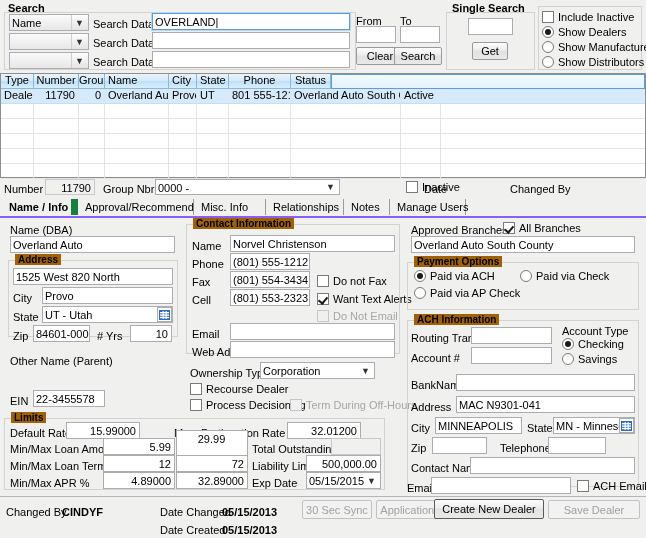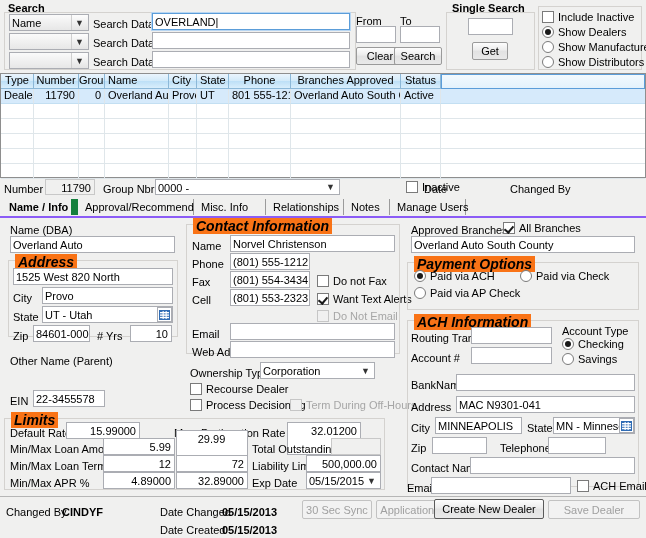--- a/index.html
+++ b/index.html
@@ -43,22 +43,22 @@
     position:absolute;right:1px;top:0;bottom:0;width:15px;
     display:flex;align-items:center;justify-content:center;
     font-size:9px;color:#333;
   }
   .sel.gray .arw{background:linear-gradient(#fdfdfd,#e4e4e4);border-left:1px solid #cfcfcf;}
   .grp{
     position:absolute;box-sizing:border-box;
     border:1px solid #d4d2cf;border-top:1px solid #d4d2cf;
   }
   .grp>.cap{
-    position:absolute;top:-7px;left:6px;background:#f97316;
-    padding:0 3px;font-weight:bold;font-size:14px;font-style:italic;
+    position:absolute;top:-7px;left:6px;background:#a16207;
+    padding:0 3px;font-weight:bold;font-size:10px;
   }
   .cb,.rb{position:absolute;display:flex;align-items:center;white-space:nowrap;line-height:12px;}
   .cb i,.rb i{
     display:inline-block;width:12px;height:12px;box-sizing:border-box;
     background:#fff;border:1px solid #7a7a7a;margin-right:4px;position:relative;flex:0 0 auto;
   }
   .rb i{border-radius:50%;}
   .cb.on i:after{
     content:"";position:absolute;left:2px;top:1px;width:4px;height:7px;
     border:solid #1a1a1a;border-width:0 2px 2px 0;transform:rotate(40deg);
@@ -185,21 +185,20 @@
 
   <div id="grid">
     <div id="grid-head">
       <div class="hcell" style="width:33px;">Type</div>
       <div class="hcell" style="width:45px;">Number</div>
       <div class="hcell" style="width:26px;">Group</div>
       <div class="hcell" style="width:64px;text-align:left;padding-left:3px;">Name</div>
       <div class="hcell" style="width:28px;text-align:left;padding-left:3px;">City</div>
       <div class="hcell" style="width:32px;text-align:left;padding-left:3px;">State</div>
       <div class="hcell" style="width:62px;">Phone</div>
-      <div class="hcell" style="width:110px;">Branches Approved</div>
       <div class="hcell" style="width:40px;">Status</div>
       <div class="hcell fill"></div>
     </div>
 
     <div class="grow selrow" style="top:15px;">
       <div class="gcell" style="width:33px;">Dealer</div>
       <div class="gcell r" style="width:45px;">11790</div>
       <div class="gcell r" style="width:26px;">0</div>
       <div class="gcell" style="width:64px;">Overland Auto</div>
       <div class="gcell" style="width:28px;">Provo</div>
@@ -328,21 +327,21 @@
     <div class="lbl" style="left:10px;top:137px;">Other Name (Parent)</div>
     <div class="lbl" style="left:10px;top:177px;">EIN</div>
     <div class="inp" style="left:33px;top:172px;width:72px;height:17px;">22-3455578</div>
 
     <div class="grp" style="left:4px;top:200px;width:381px;height:72px;">
       <span class="cap">Limits</span>
     </div>
     <div class="lbl" style="left:10px;top:209px;">Default Rate</div>
     <div class="inp num" style="left:66px;top:204px;width:74px;height:17px;">15.99000</div>
     <div class="lbl" style="left:174px;top:209px;">Max. Particpation Rate</div>
-    <div class="inp num" style="left:287px;top:204px;width:74px;height:33px;">32.01200</div>
+    <div class="inp num" style="left:287px;top:204px;width:74px;height:17px;">32.01200</div>
 
     <div class="lbl" style="left:10px;top:225px;">Min/Max Loan Amount</div>
     <div class="inp num" style="left:103px;top:220px;width:72px;height:17px;">5.99</div>
     <div class="inp num" style="left:176px;top:212px;width:72px;height:31px;text-align:center;">29.99</div>
     <div class="lbl" style="left:252px;top:225px;">Total Outstanding</div>
     <div class="inp num ro" style="left:331px;top:220px;width:50px;height:17px;"></div>
 
     <div class="lbl" style="left:10px;top:242px;">Min/Max Loan Term</div>
     <div class="inp num" style="left:103px;top:237px;width:72px;height:17px;">12</div>
     <div class="inp num" style="left:176px;top:237px;width:72px;height:17px;">72</div>

